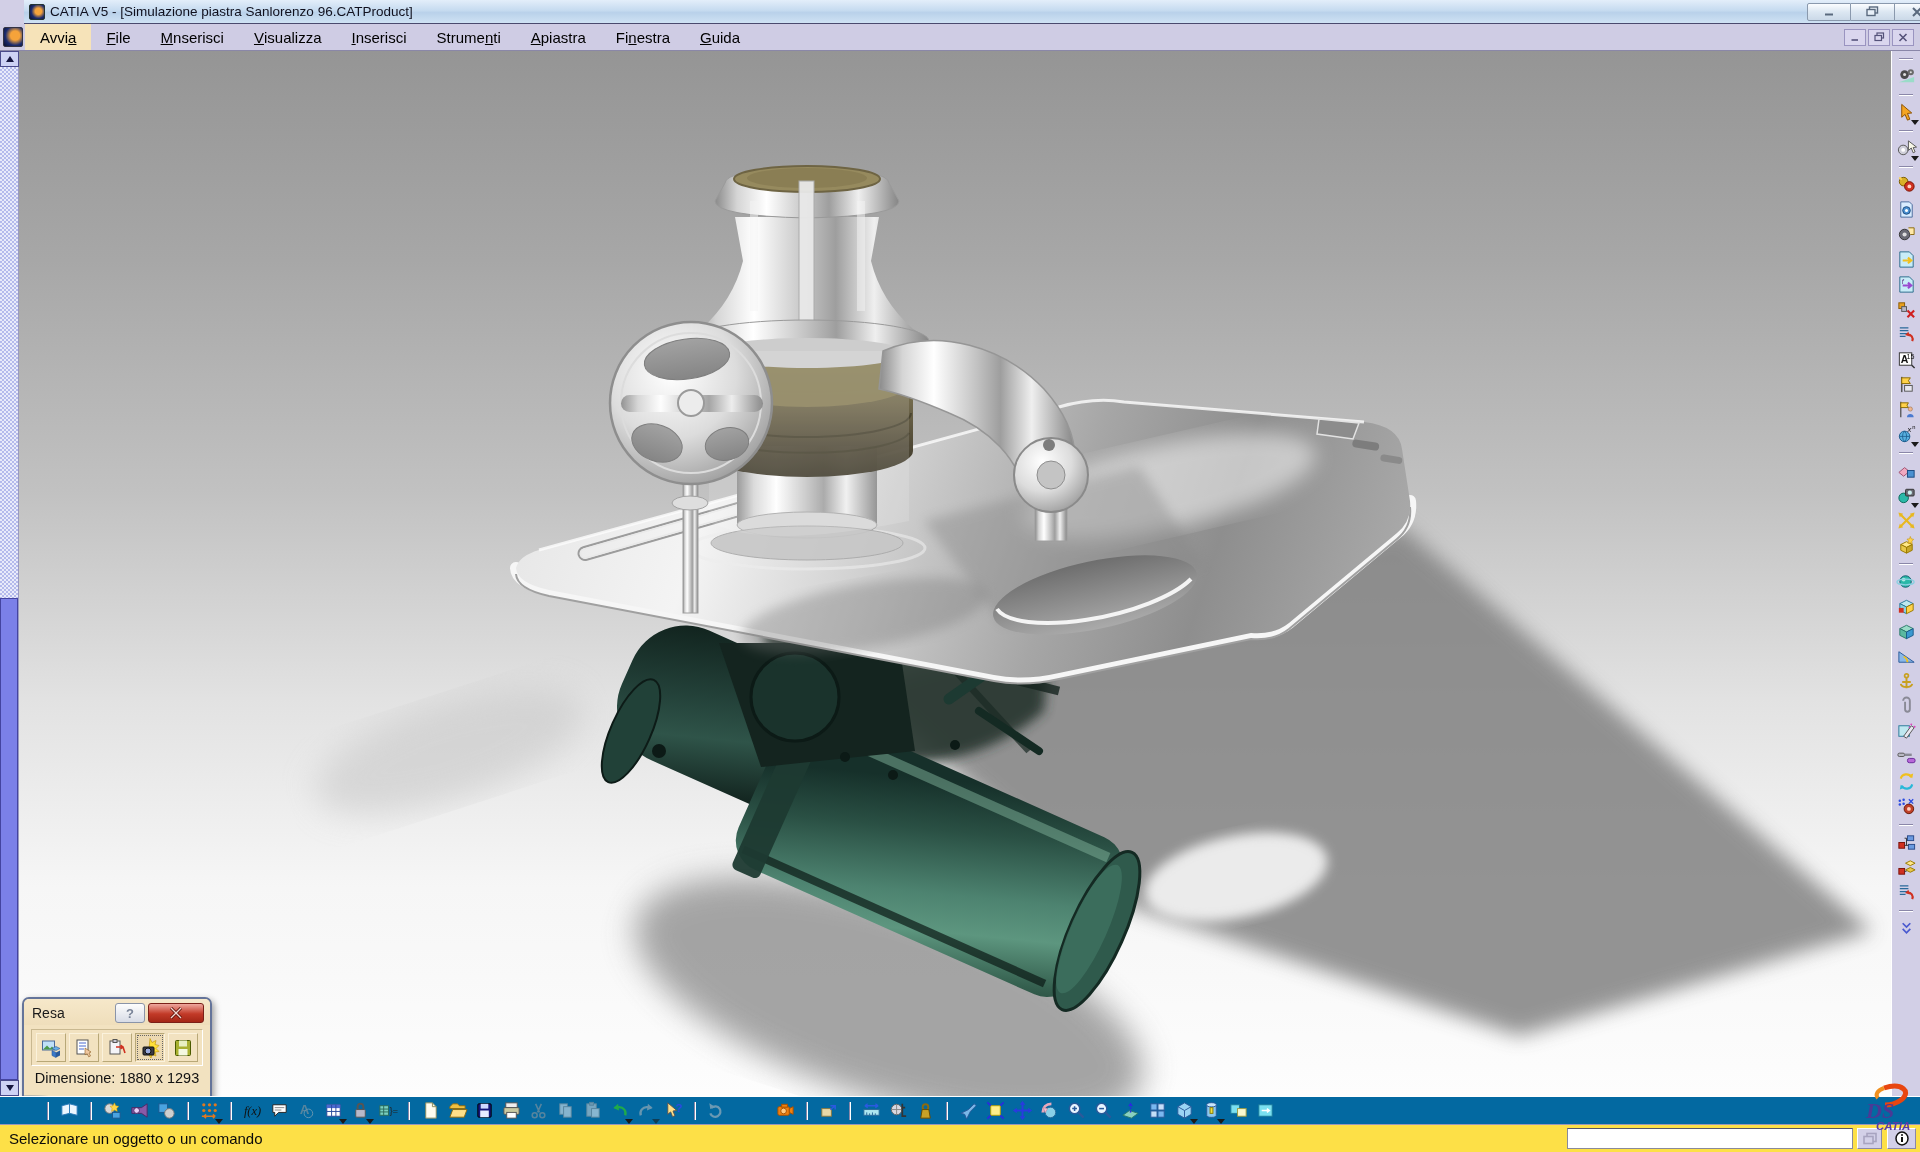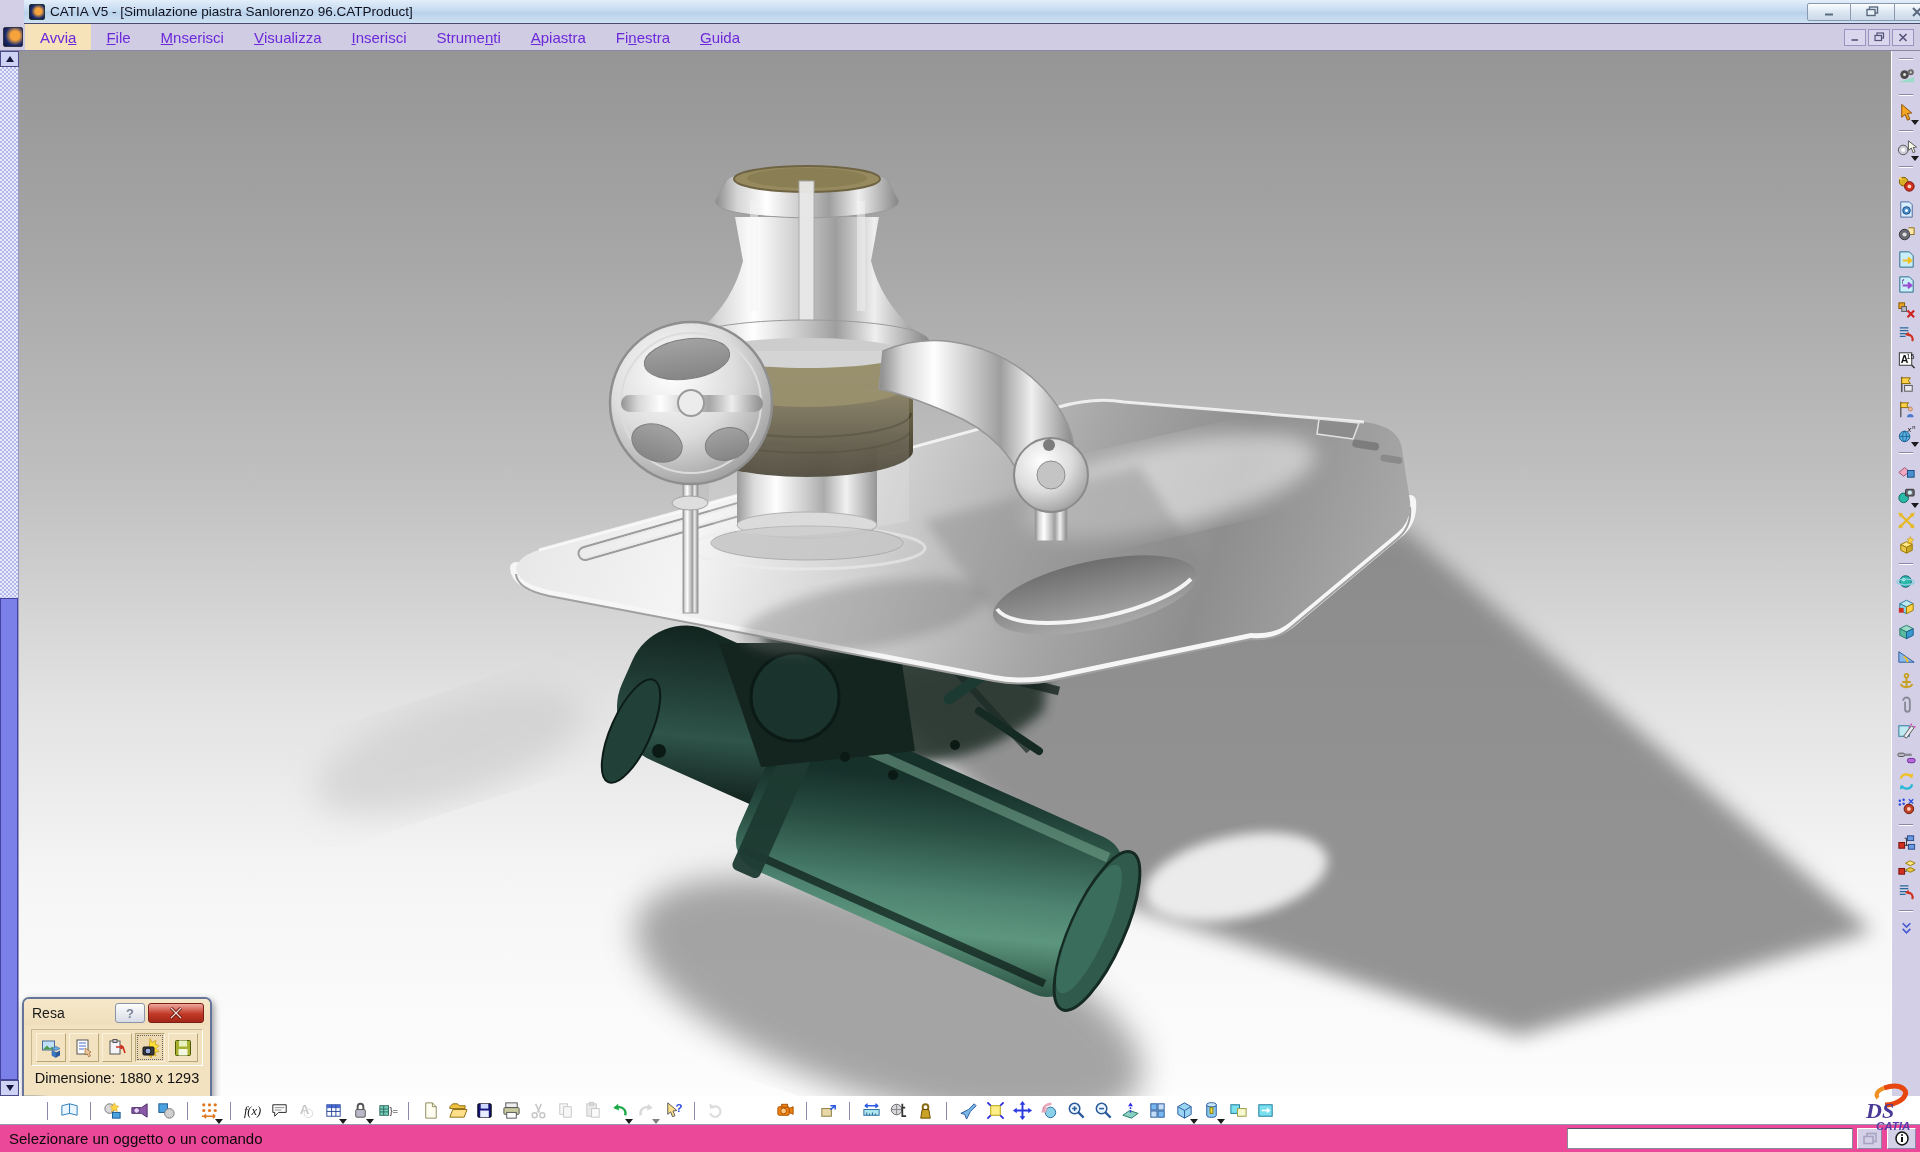--- a/index.html
+++ b/index.html
@@ -20,21 +20,21 @@
   .win-btn { width:44px; height:18px; display:grid; place-items:center;
     background:linear-gradient(#fbfdff,#dce7f2 50%,#cbd9e8);
     border:1px solid #8a99ad; border-left-width:0; }
   .win-btn:first-child { border-left-width:1px; border-radius:2px 0 0 2px; }
   .win-btn:last-child { border-radius:0 2px 2px 0; }
   .win-btn svg { display:block; }
 
   
   .menubar { position:absolute; left:0; top:24px; width:100%; height:27px;
     background:#cfcce4; border-bottom:1px solid #8a87a8;
-    display:flex; align-items:stretch; font-size:15px; color:#6d28d9;text-align:right; }
+    display:flex; align-items:stretch; font-size:15px; color:#000000;text-align:right; }
   .mdi-doc-icon { width:20px; height:20px; margin:3px 2px 0 3px; border-radius:2px;
     background:radial-gradient(circle at 62% 42%, #f5a33a 0 30%, #1b2b6e 64%, #0a1030 100%);
     border:1px solid #334; }
   .menu-items { display:flex; align-items:stretch; }
   .menu-item { display:flex; align-items:center; padding:0 15px; cursor:default; }
   .menu-item.active { background:#f6e3b9; }
   .menu-item .mnemonic { text-decoration:underline; }
   .mdi-controls { margin-left:auto; display:flex; align-items:center; gap:2px; padding-right:6px; }
   .mdi-btn { width:22px; height:17px; background:#dad6ee; border:1px solid #9a94c0;
     display:grid; place-items:center; }
@@ -62,33 +62,33 @@
 
   .right-toolbar { position:absolute; right:0; top:0; width:29px; height:100%;
     background:#d2cfe6; border-left:1px solid #fff;
     display:flex; flex-direction:column; align-items:center; padding-top:2px; }
   .rt-btn { width:25px; height:25px; position:relative; display:grid; place-items:center; flex:0 0 auto; }
   .rt-sep { width:14px; height:2px; border-top:1px solid #8a87a8; border-bottom:1px solid #fff;
     margin:5px 0 4px; flex:0 0 auto; }
 
   
   .bottom-toolbar { position:absolute; left:0; top:1096px; width:1920px; height:28px;
-    background:#ffffff; border-top:1px solid #fff;
+    background:#0369a1; border-top:1px solid #fff;
     display:flex; align-items:center; padding-left:40px; }
   .tb-btn { width:27px; height:26px; position:relative; display:grid; place-items:center; flex:0 0 auto; }
   .tb-sep { width:2px; height:18px; border-left:1px solid #8a87a8; border-right:1px solid #fff;
     margin:0 7px; flex:0 0 auto; }
   .tb-gap { width:42px; flex:0 0 auto; }
   .disabled { opacity:.55; filter:grayscale(.9); }
   .dd { position:absolute; right:0; bottom:0; width:0; height:0;
     border-left:4px solid transparent; border-right:4px solid transparent; border-top:5px solid #1a1a1a; }
 
   
   .statusbar { position:absolute; left:0; top:1124px; width:1920px; height:28px;
-    background:#ec4899; border-top:1px solid #9a96b8; font-size:15px; color:#0a0a0a;padding-left:29px; }
+    background:#fde047; border-top:1px solid #9a96b8; font-size:15px; color:#0a0a0a;padding-left:29px; }
   .status-msg { position:absolute; left:9px; top:5px; }
   .power-input { position:absolute; left:1567px; top:3px; width:286px; height:21px;
     background:#fff; border:1px solid #8a8a9a; border-top-color:#55556a; font-size:13px; padding:0 4px; }
   .sb-btn { position:absolute; top:3px; height:21px; background:#d3d0e8;
     border:1px solid; border-color:#fff #8a87a8 #8a87a8 #fff; display:grid; place-items:center; }
   .sb-btn.b1 { left:1857px; width:25px; }
   .sb-btn.b2 { left:1887px; width:29px; }
 
   
   .resa { position:absolute; left:3px; top:912px; width:190px; height:118px;

